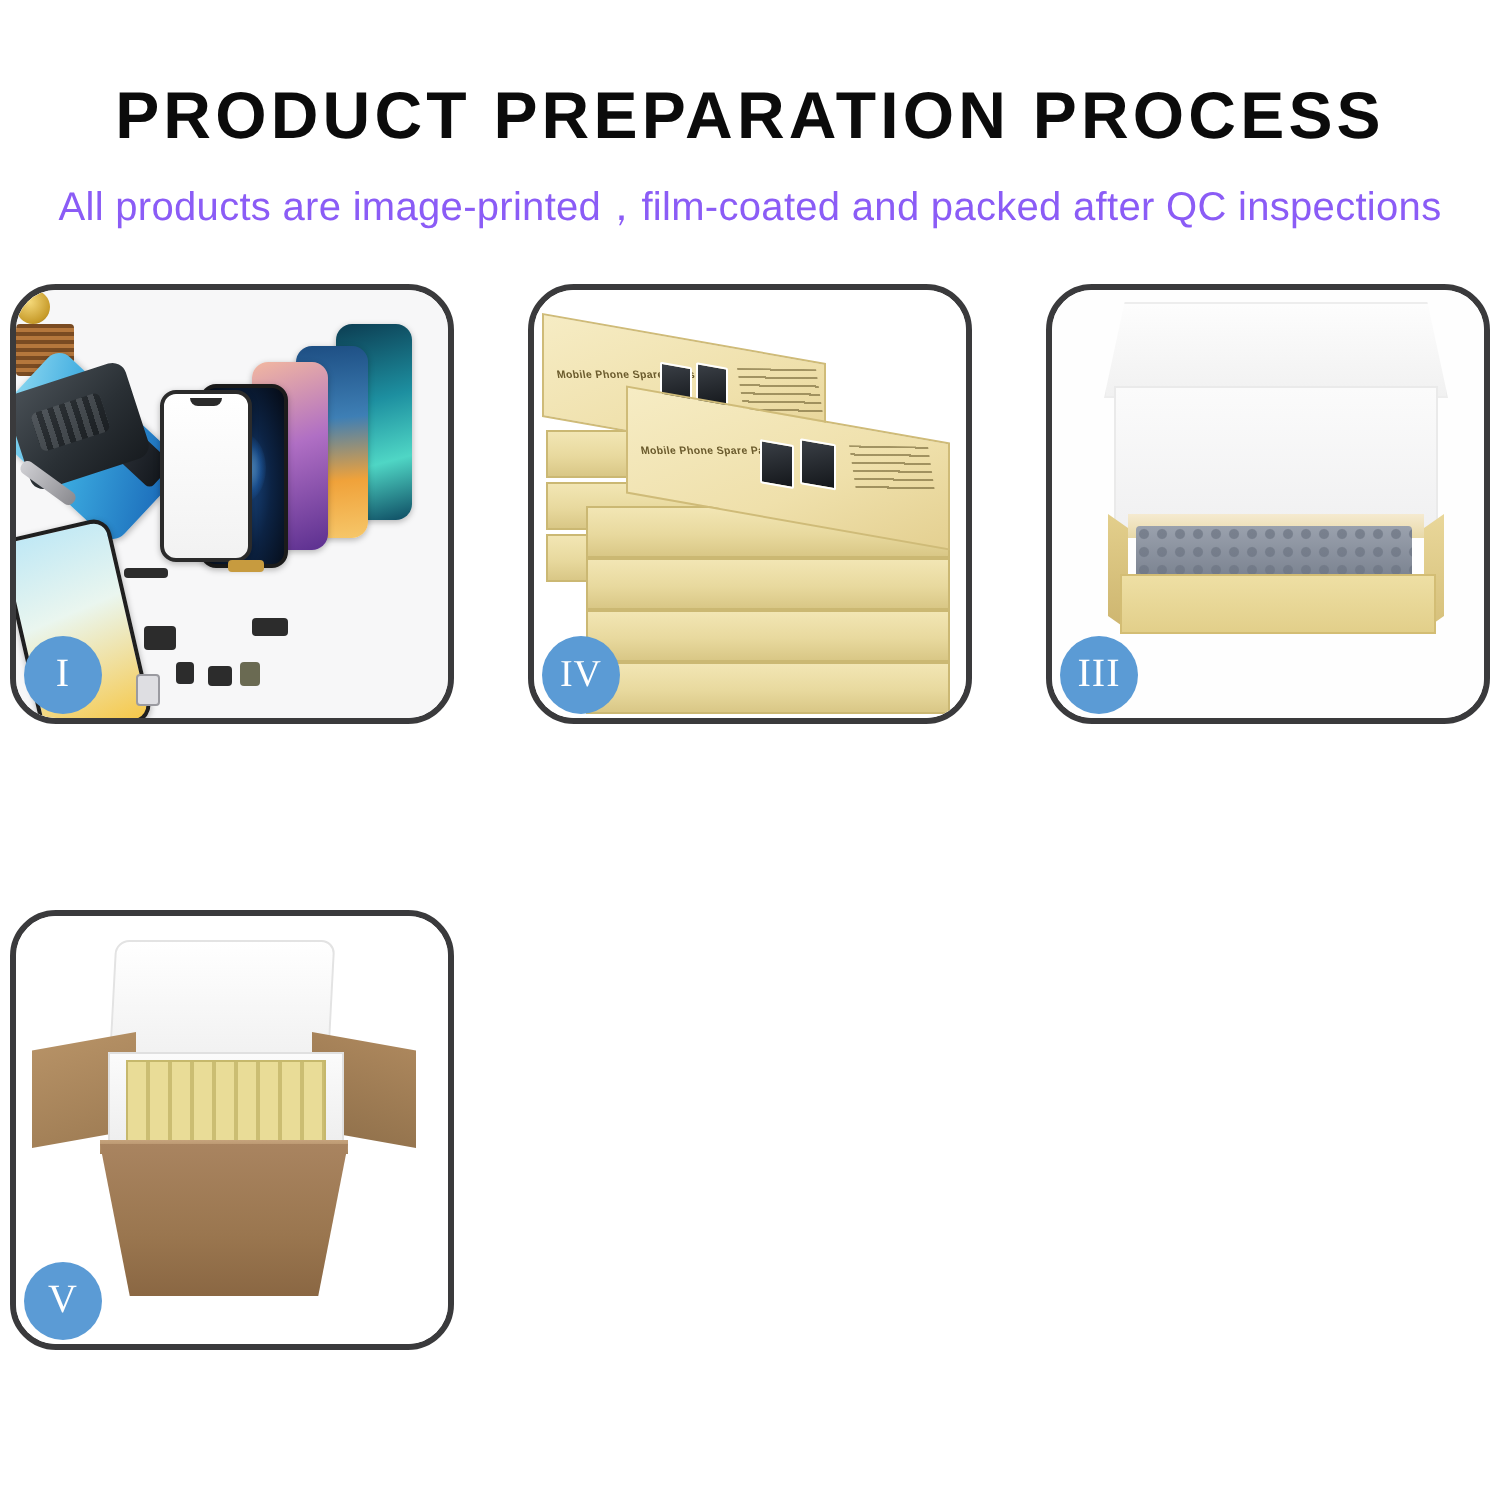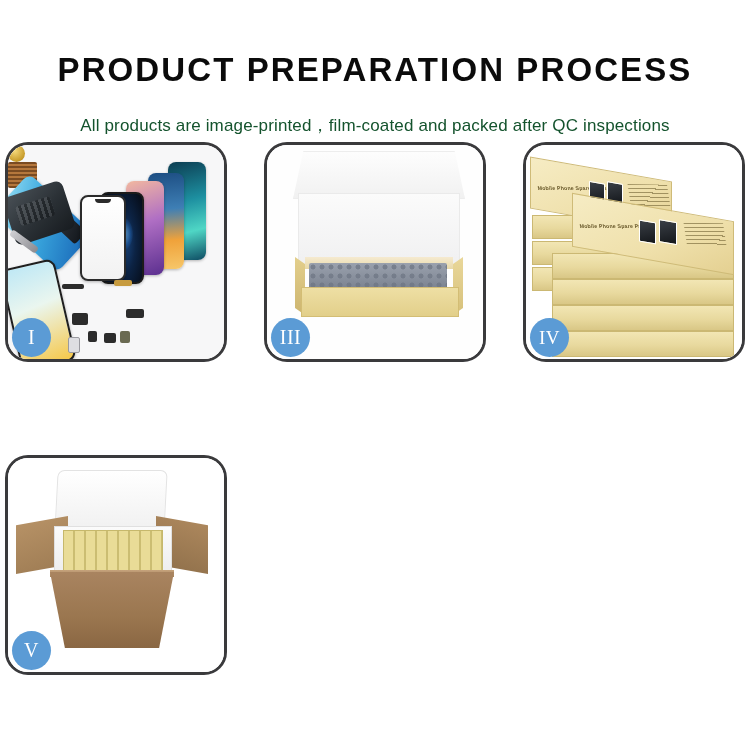--- a/index.html
+++ b/index.html
@@ -11,37 +11,37 @@
   }
   #page {
     position: relative;
     width: 750px; height: 750px;
     background: #ffffff;
   }
 
   
   .header { position: absolute; left: 0; top: 0; width: 750px; text-align: center; }
   .title {
-    margin: 16px;
+    margin: 4px;
     padding-top: 36px;
     font-size: 33px;
     font-weight: 600;
     letter-spacing: 2.1px;
     color: #0b0b0b;
     line-height: 1.1;
     white-space: nowrap;
     font-family: "Liberation Sans", sans-serif;
   }
   .subtitle {
     margin: 0;
     padding-top: 10px;
-    font-size: 17px;
+    font-size: 20px;
     font-weight: 400;
     letter-spacing: 0.15px;
-    color: #14532d;
+    color: #8b5cf6;
     white-space: nowrap;
   }
 
   
   .grid {
     position: absolute;
     left: 5px; top: 142px;
     width: 740px;
     display: grid;
     grid-template-columns: 222px 222px 222px;
@@ -388,59 +388,59 @@
         <div class="part" style="left:112px; top:186px; width:10px; height:12px; background:#6a6a52;"></div>
         <div class="part" style="left:60px; top:192px; width:10px; height:14px; background:#dedee2; border:1px solid #9a9aa0;"></div>
         <div class="chassis"></div>
         <div class="driver"></div>
       </div>
       <div class="badge">I</div>
     </div>
 
 
     <div class="panel">
+      <div class="panel-clip p4">
+
+        <div class="stack-box" style="left:6px; top:70px; width:112px; height:22px;"></div>
+        <div class="stack-box" style="left:6px; top:96px; width:112px; height:22px;"></div>
+        <div class="stack-box" style="left:6px; top:122px; width:112px; height:22px;"></div>
+
+        <div class="stack-box" style="left:26px; top:108px; width:180px; height:24px;"></div>
+        <div class="stack-box" style="left:26px; top:134px; width:180px; height:24px;"></div>
+        <div class="stack-box" style="left:26px; top:160px; width:180px; height:24px;"></div>
+        <div class="stack-box" style="left:26px; top:186px; width:180px; height:24px;"></div>
+
+        <div class="lid-top" style="left:4px; top:24px; width:140px; height:50px; transform: skewY(10deg);">
+          <span class="lid-label" style="left:6px; top:20px; transform: rotate(-10deg);">Mobile Phone Spare Parts</span>
+          <div class="lid-swatch" style="left:58px; top:13px; width:14px; height:19px;"></div>
+          <div class="lid-swatch" style="left:76px; top:10px; width:14px; height:19px;"></div>
+          <div class="lid-lines" style="left:98px; top:6px; transform: rotate(-9deg);"></div>
+        </div>
+
+        <div class="lid-top" style="left:46px; top:62px; width:160px; height:52px; transform: skewY(10deg);">
+          <span class="lid-label" style="left:6px; top:22px; transform: rotate(-10deg);">Mobile Phone Spare Parts</span>
+          <div class="lid-swatch" style="left:66px; top:14px; width:15px; height:20px;"></div>
+          <div class="lid-swatch" style="left:86px; top:10px; width:16px; height:21px;"></div>
+          <div class="lid-lines" style="left:112px; top:6px; transform: rotate(-9deg);"></div>
+        </div>
+      </div>
+      <div class="badge narrow">IV</div>
+    </div>
+
+    <div class="panel">
       <div class="panel-clip p3">
         <div class="b3-lid"></div>
         <div class="b3-foam"></div>
         <div class="b3-inner"></div>
         <div class="b3-bubble"></div>
         <div class="b3-left"></div>
         <div class="b3-right"></div>
         <div class="b3-front"></div>
       </div>
       <div class="badge">III</div>
-    </div>
-
-    <div class="panel">
-      <div class="panel-clip p4">
-
-        <div class="stack-box" style="left:6px; top:70px; width:112px; height:22px;"></div>
-        <div class="stack-box" style="left:6px; top:96px; width:112px; height:22px;"></div>
-        <div class="stack-box" style="left:6px; top:122px; width:112px; height:22px;"></div>
-
-        <div class="stack-box" style="left:26px; top:108px; width:180px; height:24px;"></div>
-        <div class="stack-box" style="left:26px; top:134px; width:180px; height:24px;"></div>
-        <div class="stack-box" style="left:26px; top:160px; width:180px; height:24px;"></div>
-        <div class="stack-box" style="left:26px; top:186px; width:180px; height:24px;"></div>
-
-        <div class="lid-top" style="left:4px; top:24px; width:140px; height:50px; transform: skewY(10deg);">
-          <span class="lid-label" style="left:6px; top:20px; transform: rotate(-10deg);">Mobile Phone Spare Parts</span>
-          <div class="lid-swatch" style="left:58px; top:13px; width:14px; height:19px;"></div>
-          <div class="lid-swatch" style="left:76px; top:10px; width:14px; height:19px;"></div>
-          <div class="lid-lines" style="left:98px; top:6px; transform: rotate(-9deg);"></div>
-        </div>
-
-        <div class="lid-top" style="left:46px; top:62px; width:160px; height:52px; transform: skewY(10deg);">
-          <span class="lid-label" style="left:6px; top:22px; transform: rotate(-10deg);">Mobile Phone Spare Parts</span>
-          <div class="lid-swatch" style="left:66px; top:14px; width:15px; height:20px;"></div>
-          <div class="lid-swatch" style="left:86px; top:10px; width:16px; height:21px;"></div>
-          <div class="lid-lines" style="left:112px; top:6px; transform: rotate(-9deg);"></div>
-        </div>
-      </div>
-      <div class="badge narrow">IV</div>
     </div>
 
     <div class="panel">
       <div class="panel-clip p5">
         <div class="v-foamlid"></div>
         <div class="v-flap-l"></div>
         <div class="v-flap-r"></div>
         <div class="v-foambox"></div>
         <div class="v-yellow"></div>
         <div class="v-rim"></div>

